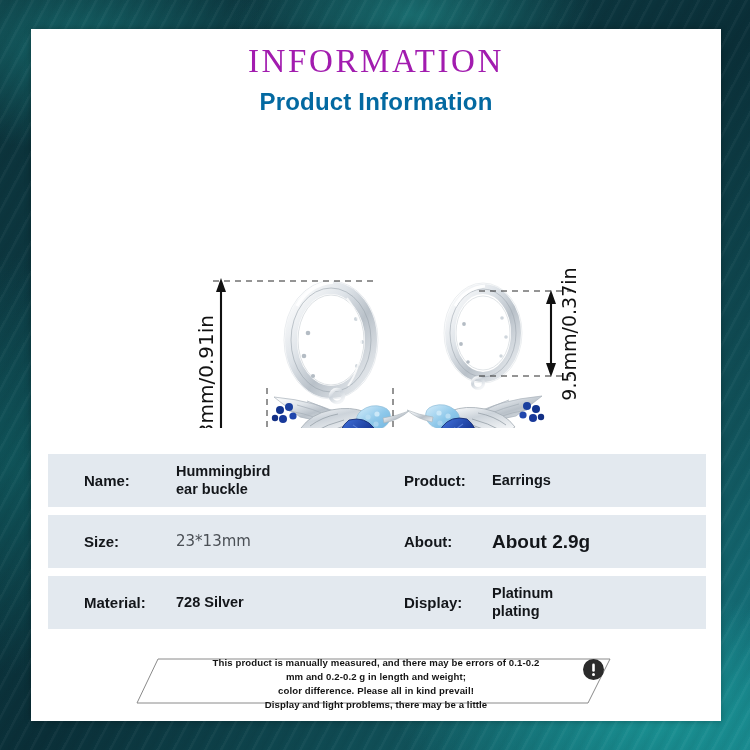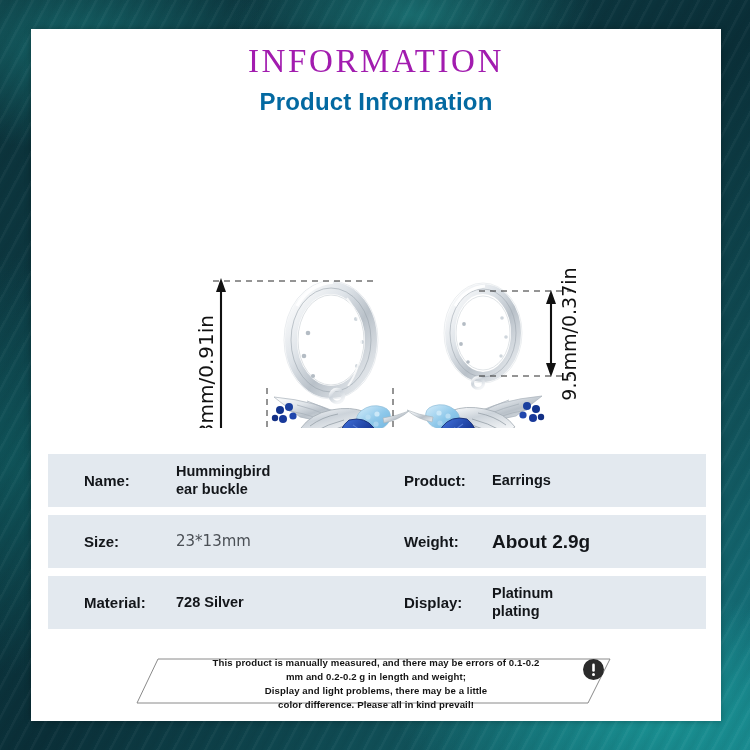--- a/index.html
+++ b/index.html
@@ -340,21 +340,21 @@
           <span class="spec-value" style="white-space:pre-line;">Earrings</span>
         </div>
       </div>
 
       <div class="spec-row">
         <div class="spec-cell cell-left">
           <span class="spec-label lab-w-size">Size:</span>
           <span class="spec-value val-size" style="white-space:pre-line;">23*13mm</span>
         </div>
         <div class="spec-cell cell-right">
-          <span class="spec-label lab-w-weight">Weight:</span>
+          <span class="spec-label lab-w-weight">About:</span>
           <span class="spec-value val-weight" style="white-space:pre-line;">About 2.9g</span>
         </div>
       </div>
 
       <div class="spec-row">
         <div class="spec-cell cell-left">
           <span class="spec-label lab-w-material">Material:</span>
           <span class="spec-value" style="white-space:pre-line;">728 Silver</span>
         </div>
         <div class="spec-cell cell-right">
@@ -367,22 +367,22 @@
     </div>
 
     <div id="disclaimer">
       <svg id="banner-shape" width="475" height="48" viewBox="0 0 475 48">
         <polygon points="22,2 474,2 452,46 1,46" fill="none" stroke="#8a8a8a" stroke-width="1"></polygon>
       </svg>
 
       <div id="disclaimer-text">
         <div>This product is manually measured, and there may be errors of 0.1-0.2</div>
         <div>mm and 0.2-0.2 g in length and weight;</div>
+        <div>color difference. Please all in kind prevail!</div>
         <div>Display and light problems, there may be a little</div>
-        <div>color difference. Please all in kind prevail!</div>
       </div>
 
       <svg id="alert-icon" width="21" height="21" viewBox="0 0 21 21">
         <circle cx="10.5" cy="10.5" r="10.5" fill="#2b2b2b"></circle>
         <rect x="9.2" y="4.6" width="2.6" height="8.1" rx="1.3" fill="#ffffff"></rect>
         <circle cx="10.5" cy="15.6" r="1.5" fill="#ffffff"></circle>
       </svg>
     </div>
 
   </div>

